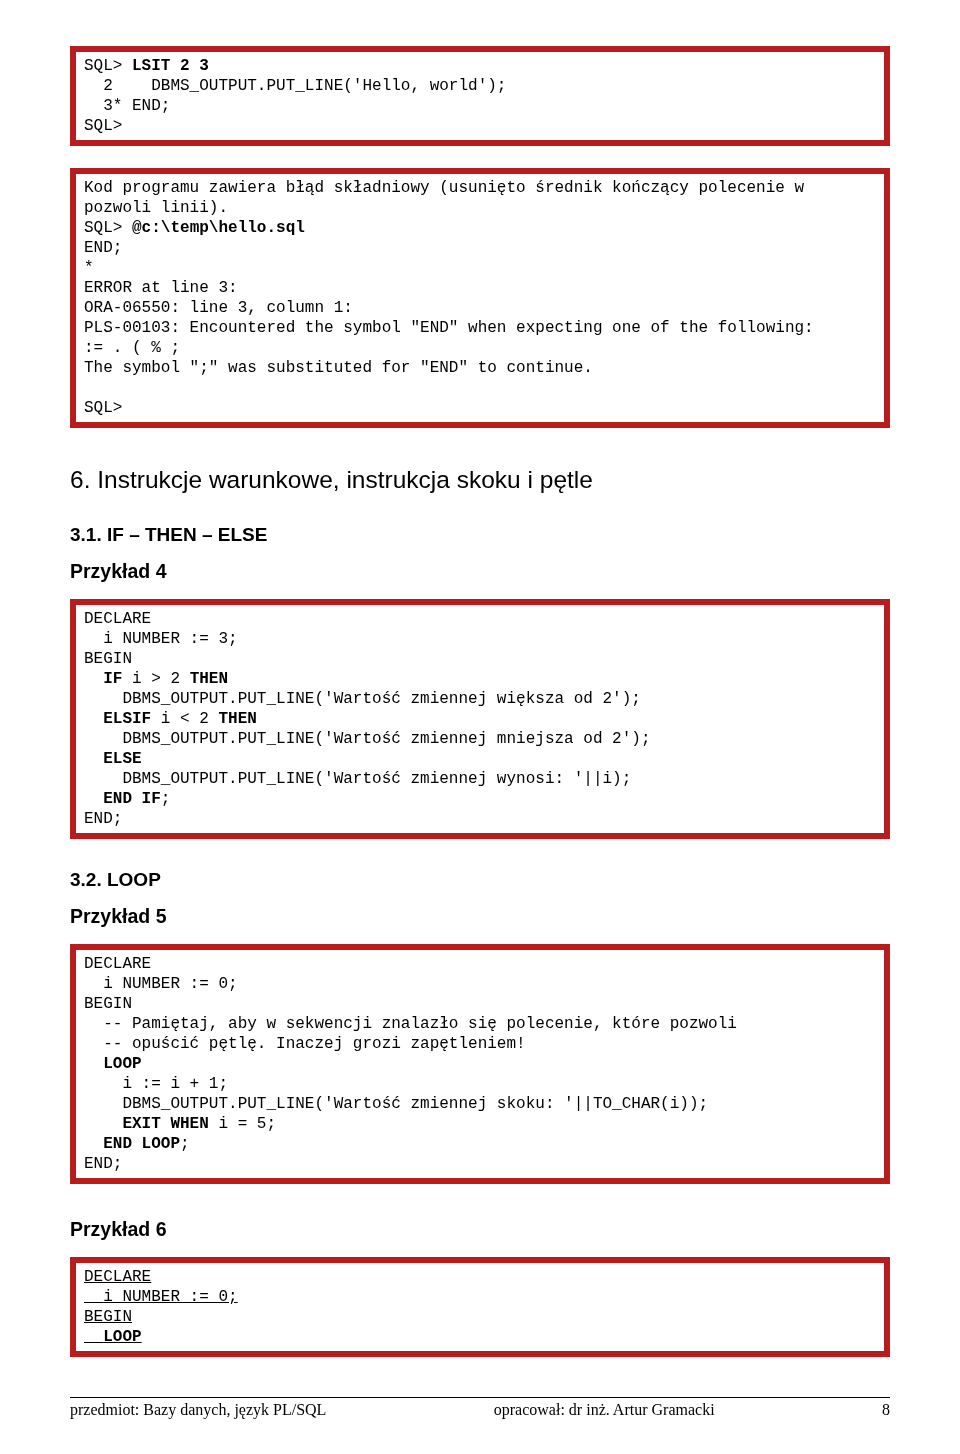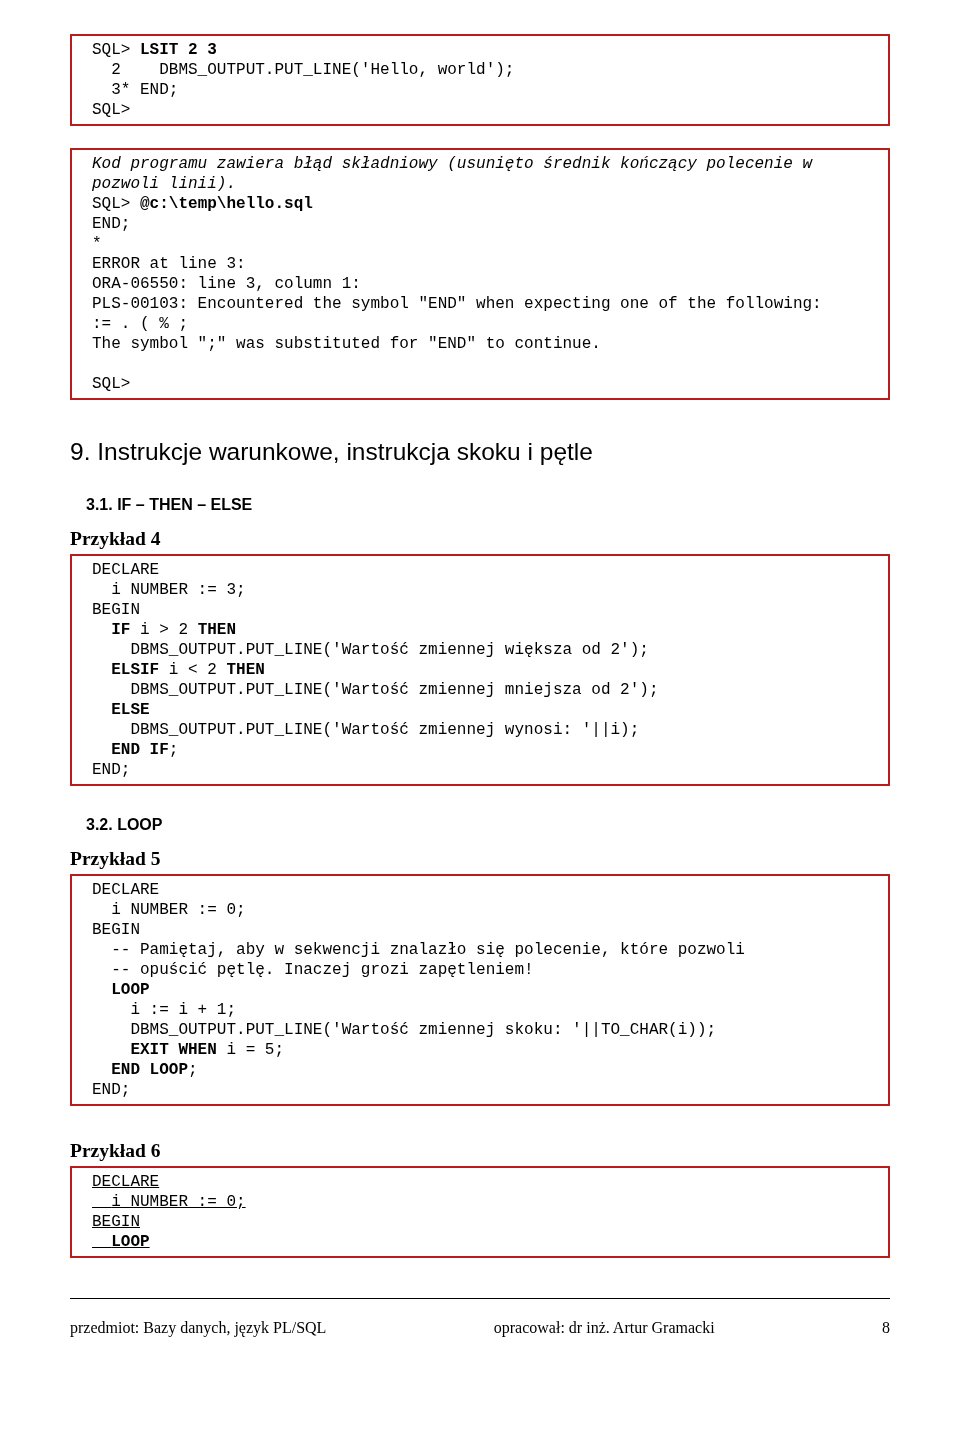--- a/index.html
+++ b/index.html
@@ -4,52 +4,52 @@
   <style>
     * { margin: 0; padding: 0; box-sizing: border-box; }
     body {
       width: 960px;
       background: #fff;
       font-family: "Times New Roman", Times, serif;
       color: #000;
       padding: 30px 70px 20px 70px;
     }
     .code-box {
-      border: 2px solid #b91c1c;
-      padding: 4px 20px;
-      margin: 4px 0 22px 0;
+      border: 6px solid #b91c1c;
+      padding: 4px 8px;
+      margin: 16px 0 22px 0;
       font-family: "Courier New", Courier, monospace;
       font-size: 16px;
       line-height: 1.25;
       white-space: pre-wrap;
     }
     .code-box .bold { font-weight: bold; }
-    .code-box .italic { font-style: italic; }
+    .code-box .italic { }
     .h2 {
       font-family: Arial, Helvetica, sans-serif;
       font-size: 24.5px;
       font-weight: normal;
       margin: 38px 0 30px 0;
     }
     .h3 {
       font-family: Arial, Helvetica, sans-serif;
-      font-size: 16px;
+      font-size: 19px;
       font-weight: bold;
-      margin: 30px 0 14px 16px;
+      margin: 30px 0 14px 0;
     }
     .example {
-      font-family: Liberation Serif, serif;
+      font-family: Liberation Sans, sans-serif;
       font-size: 19.5px;
       font-weight: bold;
       margin: 12px 0 4px 0;
     }
     .footer {
       border-top: 1px solid #000;
       margin-top: 40px;
-      padding-top: 20px;
+      padding-top: 3px;
       display: flex;
       justify-content: space-between;
       font-family: "Times New Roman", Times, serif;
       font-size: 16px;
     }
   </style>
 </head>
 <body>
 
 <div class="code-box"><span>SQL&gt; </span><span class="bold">LSIT 2 3</span>
@@ -63,21 +63,21 @@
 END;
 <span>*</span>
 <span>ERROR at line 3:</span>
 <span>ORA-06550: line 3, column 1:</span>
 <span>PLS-00103: Encountered the symbol "END" when expecting one of the following:</span>
 <span>:= . ( % ;</span>
 <span>The symbol ";" was substituted for "END" to continue.</span>
 
 <span>SQL&gt;</span></div>
 
-<div class="h2">9. Instrukcje warunkowe, instrukcja skoku i pętle</div>
+<div class="h2">6. Instrukcje warunkowe, instrukcja skoku i pętle</div>
 
 <div class="h3">3.1. IF – THEN – ELSE</div>
 
 <div class="example">Przykład 4</div>
 
 <div class="code-box"><span>DECLARE</span>
 <span>  i NUMBER := 3;</span>
 <span>BEGIN</span>
 <span>  </span><span class="bold">IF</span><span> i &gt; 2 </span><span class="bold">THEN</span>
 <span>    DBMS_OUTPUT.PUT_LINE('Wartość zmiennej większa od 2');</span>

